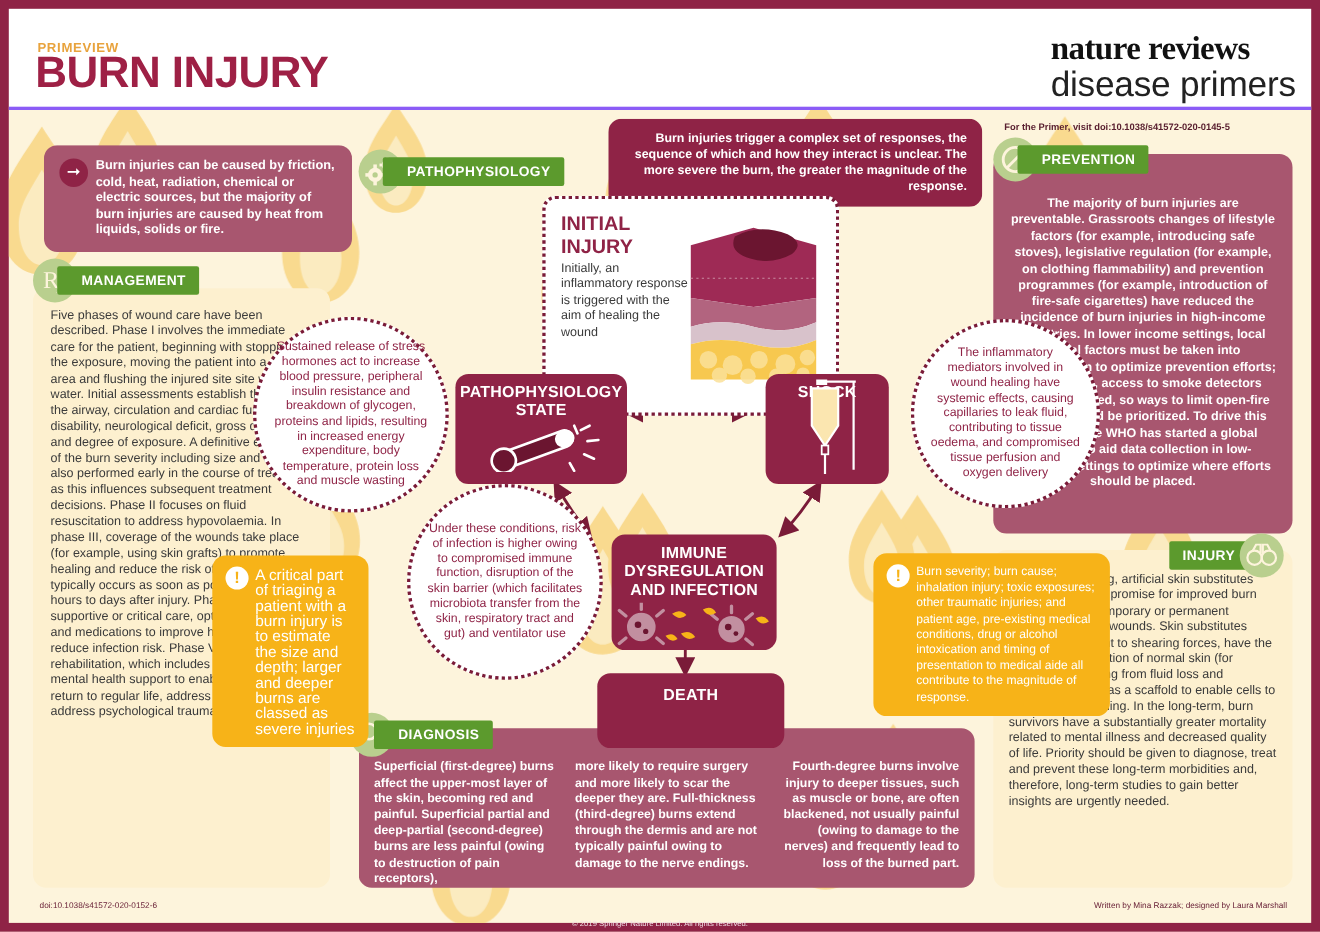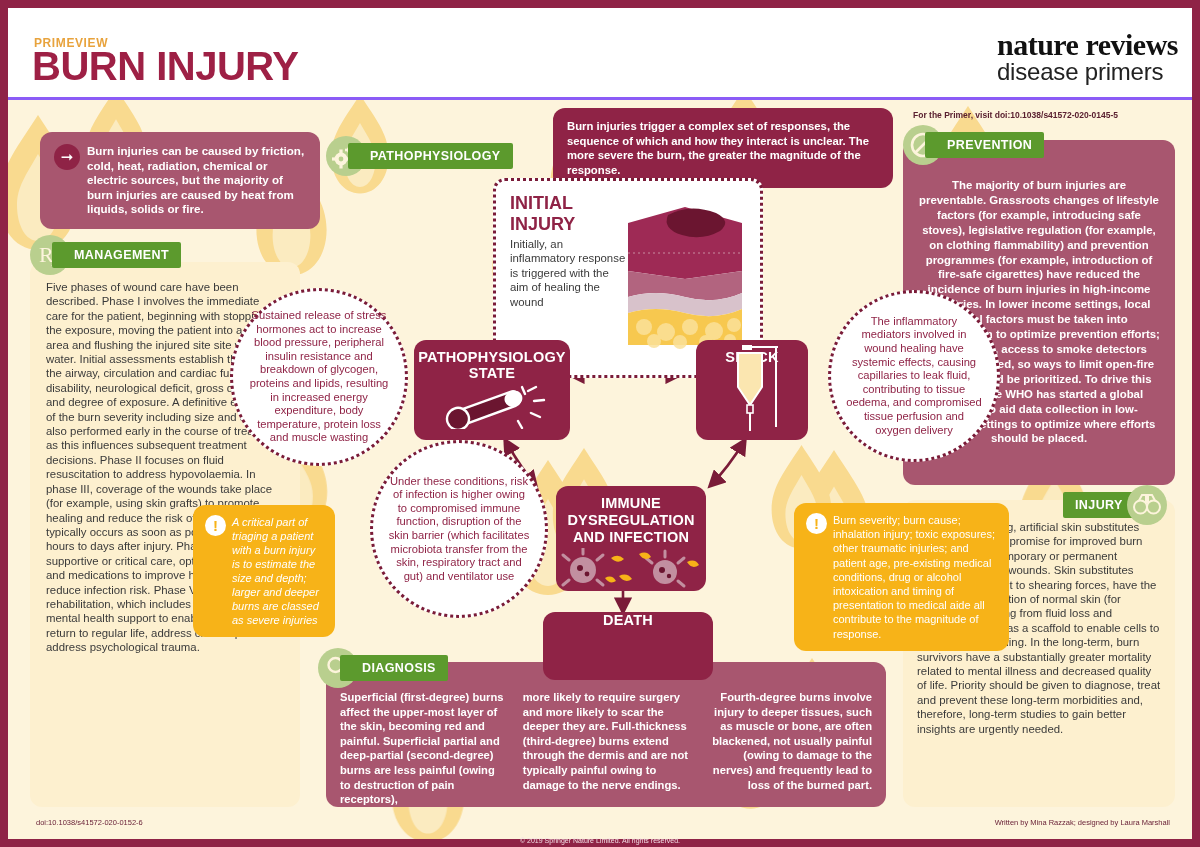--- a/index.html
+++ b/index.html
@@ -22,21 +22,21 @@
     font-size: 12px; font-weight: bold; letter-spacing: .6px;
     color: #e8a33d;
   }
   #title {
     position: absolute; left: 24px; top: 36px;
     font-size: 40px; font-weight: bold; letter-spacing: -0.5px;
     color: #9e2045;
   }
   #logo { position: absolute; right: 14px; top: 20px; text-align: left; }
   #logo .l1 { font-family: "Liberation Serif", serif; font-weight: bold; font-size: 30px; color: #111; letter-spacing: -0.5px; }
-  #logo .l2 { font-family: "Liberation Sans", sans-serif; font-size: 24px; color: #222; letter-spacing: -0.2px; margin-top: -4px;}
+  #logo .l2 { font-family: "Liberation Sans", sans-serif; font-size: 32px; color: #222; letter-spacing: -0.2px; margin-top: -4px;}
 
   
   #canvas {
     position: absolute; left: 8px; top: 100px; width: 1184px; height: 739px;
     background: #fdf4dc; overflow: hidden;
   }
   #flames { position: absolute; inset: 0; }
 
   .panel { position: absolute; border-radius: 12px; }
 
@@ -167,21 +167,21 @@
       <div class="badge-label">MANAGEMENT</div>
     </div>
 
     <div class="panel p-cream" style="left:22px; top:162px; width:270px; height:545px; padding:18px 16px 10px 16px;">
       <div class="ptext" style="text-align:left;">Five phases of wound care have been described. Phase I involves the immediate care for the patient, beginning with stopping the exposure, moving the patient into a safe area and flushing the injured site site with cool water. Initial assessments establish the state of the airway, circulation and cardiac function, disability, neurological deficit, gross deformity and degree of exposure. A definitive evaluation of the burn severity including size and depth is also performed early in the course of treatment as this influences subsequent treatment decisions. Phase II focuses on fluid resuscitation to address hypovolaemia. In phase III, coverage of the wounds take place (for example, using skin grafts) to promote healing and reduce the risk of infection; this typically occurs as soon as possible within hours to days after injury.  Phase IV focuses on supportive or critical care, optimizing nutrition and medications to improve healing and reduce infection risk. Phase V focuses on rehabilitation, which includes physical and mental health support to enable the person to return to regular life, address chronic pain and address psychological trauma.</div>
     </div>
 
     <div class="panel p-gold" style="left:185px; top:405px; width:142px; padding:10px 12px; z-index:7;">
       <div class="alert" style="align-items:flex-start;">
         <div class="ico">!</div>
-        <div style="font-size:11px; line-height:14px;font-style:italic;">A critical part of triaging a patient with a burn injury is to estimate the size and depth; larger and deeper burns are classed as severe injuries</div>
+        <div style="font-size:14px; line-height:14px;">A critical part of triaging a patient with a burn injury is to estimate the size and depth; larger and deeper burns are classed as severe injuries</div>
       </div>
     </div>
 
     <div class="badge-wrap" style="left:318px; top:36px;">
       <div class="badge-circle">
         <svg width="28" height="26" viewBox="0 0 28 26">
           <g fill="#fdf4dc">
             <circle cx="9" cy="16" r="6.5"></circle>
               <circle cx="9" cy="16" r="2.4" fill="#b9cf8e"></circle>
             <rect x="7.4" y="6.5" width="3.2" height="4"></rect>
@@ -193,21 +193,21 @@
             <rect x="18.7" y="0" width="2.6" height="3.2"></rect>
               <rect x="18.7" y="10.8" width="2.6" height="3.2"></rect>
             <rect x="13" y="5.7" width="3.2" height="2.6"></rect>
               <rect x="24" y="5.7" width="3.2" height="2.6"></rect>
           </g>
         </svg>
       </div>
       <div class="badge-label">PATHOPHYSIOLOGY</div>
     </div>
 
-    <div class="panel p-darkmar" style="left:545px; top:8px; width:340px; padding:11px 14px;">
+    <div class="panel p-darkmar" style="left:545px; top:8px; width:340px; padding:11px 14px;text-align:right;">
       <div style="font-size:11.3px; line-height:14.5px; font-weight:bold;">Burn injuries trigger a complex set of responses, the sequence of which and how they interact is unclear. The more severe the burn, the greater the magnitude of the response.</div>
     </div>
 
     <div class="badge-wrap" style="left:895px; top:25px;">
       <div class="badge-circle">
         <svg width="28" height="28" viewBox="0 0 28 28">
           <circle cx="14" cy="14" r="11" fill="none" stroke="#fdf4dc" stroke-width="2.6"></circle>
           <line x1="6.5" y1="21.5" x2="21.5" y2="6.5" stroke="#fdf4dc" stroke-width="2.6"></line>
         </svg>
       </div>
@@ -320,21 +320,21 @@
         <g fill="#f7b318">
           <path d="M50 10 q7 -5 13 1 q-6 6 -13 -1z"></path>
           <path d="M58 28 q8 -4 13 3 q-7 5 -13 -3z"></path>
           <path d="M78 6 q8 -4 12 3 q-7 5 -12 -3z"></path>
           <path d="M126 14 q8 -4 12 3 q-7 5 -12 -3z"></path>
           <path d="M44 30 q7 -4 11 3 q-6 4 -11 -3z"></path>
         </g>
       </svg>
     </div>
 
-    <div class="flowbox" style="left:535px; top:512px; width:170px; height:68px; padding:0 10px;">
+    <div class="flowbox" style="left:535px; top:512px; width:170px; height:68px; padding:12px 10px;">
       <div class="ttl">DEATH</div>
     </div>
 
     <div class="bubble" style="left:222px; top:188px; width:178px; height:178px;">
       <p>Sustained release of stress hormones act to increase blood pressure, peripheral insulin resistance and breakdown of glycogen, proteins and lipids, resulting in increased energy expenditure, body temperature, protein loss and muscle wasting</p>
     </div>
 
     <div class="bubble" style="left:362px; top:340px; width:178px; height:178px;">
       <p>Under these conditions, risk of infection is higher owing to compromised immune function, disruption of the skin barrier (which facilitates microbiota transfer from the skin, respiratory tract and gut) and ventilator use</p>
     </div>

